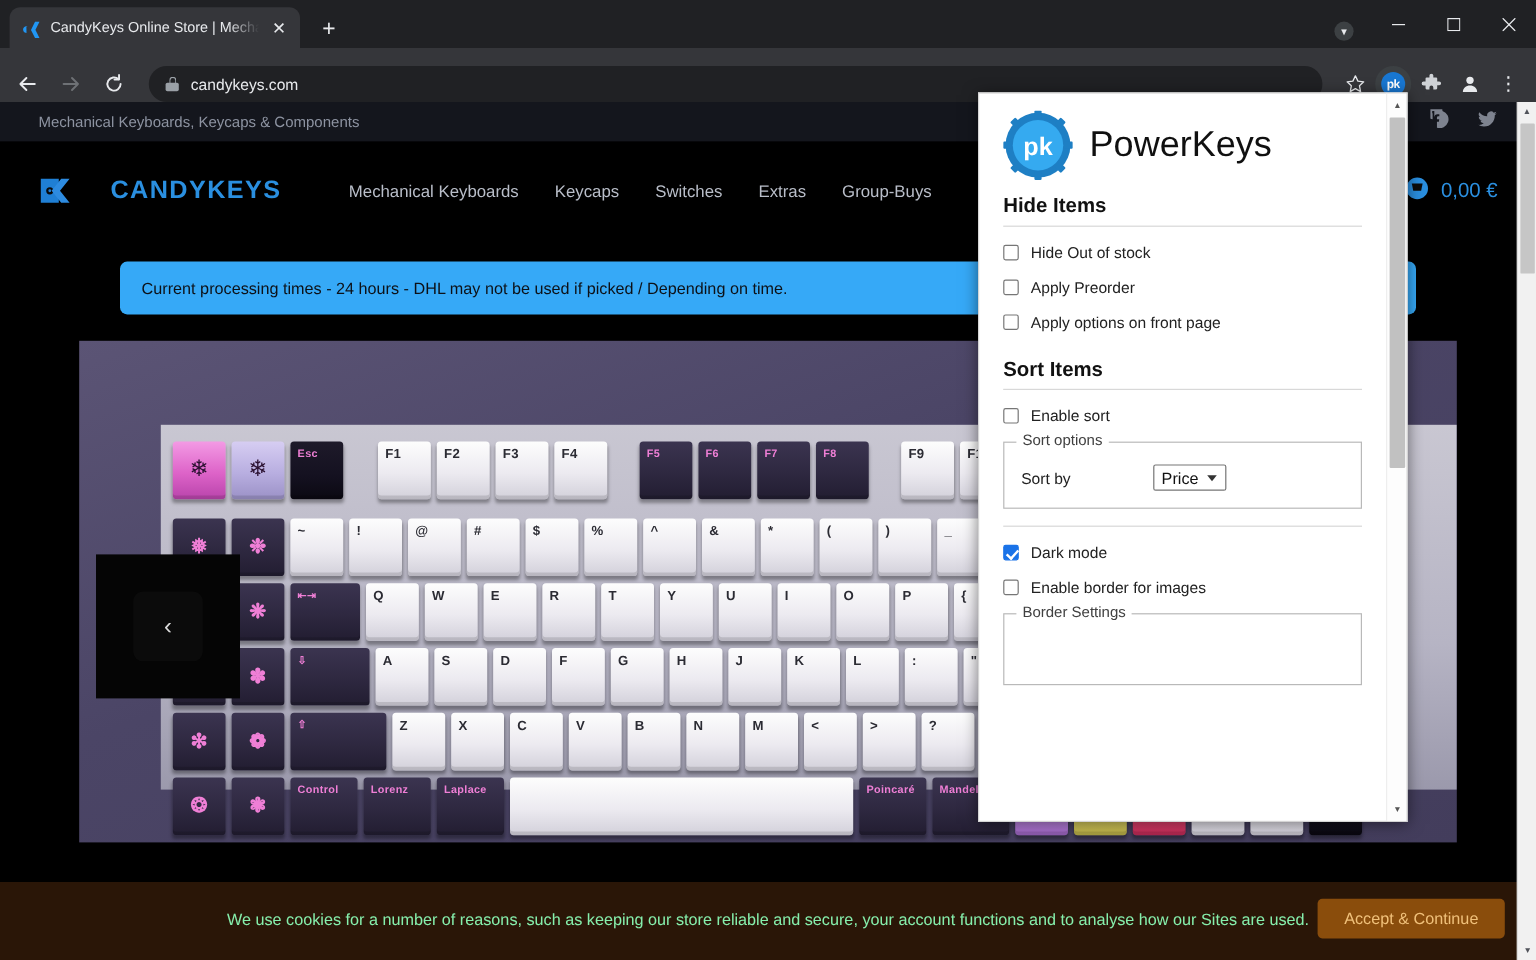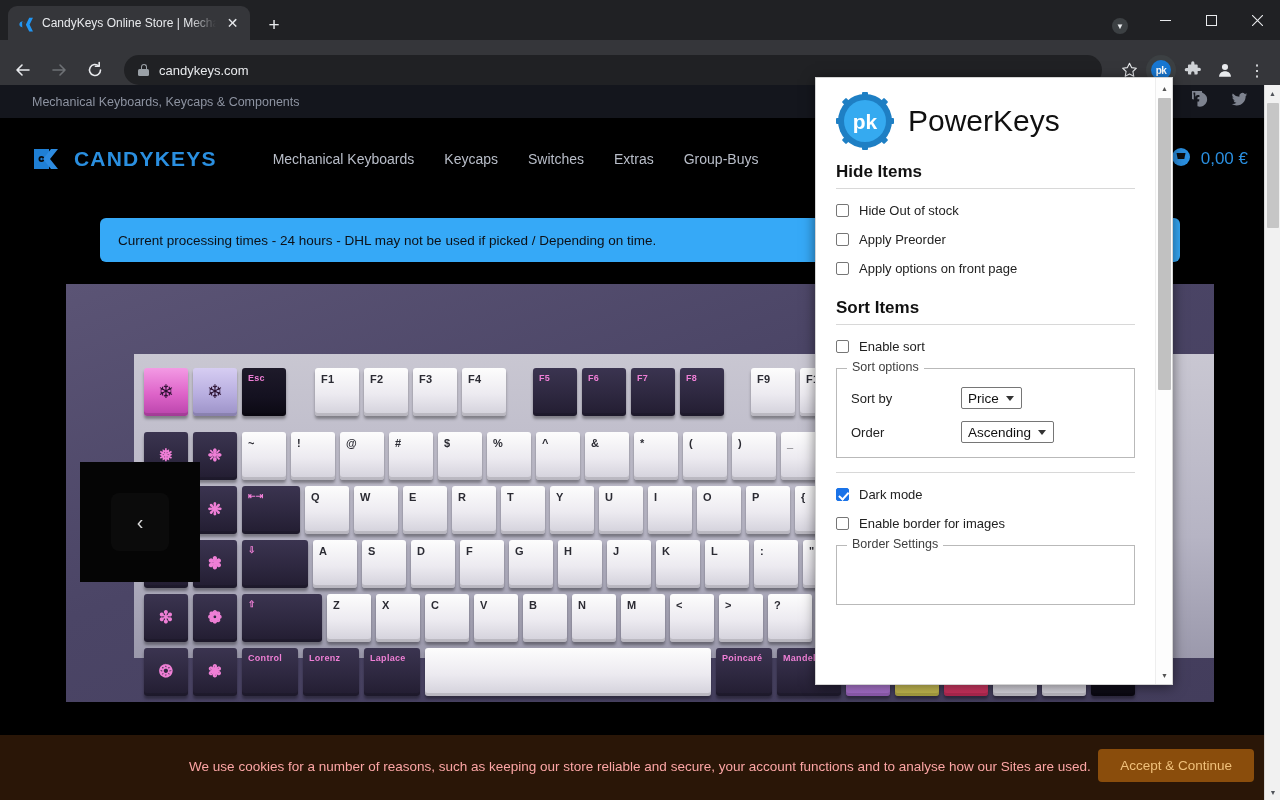--- a/index.html
+++ b/index.html
@@ -101,21 +101,21 @@
     display: flex; align-items: center; padding: 0 32px;
   }
   .topbar-tag { color: #8d93a1; font-size: 12.5px; }
   .topbar-social { margin-left: auto; display: flex; gap: 22px; align-items:center; }
   .soc { width: 17px; height: 17px; fill: #7e838f; }
 
   .sitehead {
     height: 82px; background: #000;
     display: flex; align-items: center; padding: 0 32px;
   }
-  .logo { display:flex; align-items:center; gap: 2px; }
+  .logo { display:flex; align-items:center; gap: 20px; }
   .logo-mark { display:flex; align-items:center; }
   .logo-text {
     color:#2a8fe0; font-size: 21px; font-weight: 700;
     letter-spacing: 1.2px; font-family: "Liberation Sans", sans-serif;
   }
   .nav { display:flex; gap: 30px; margin-left: 56px; }
   .nav a { color:#b9bec9; font-size:14px; text-decoration:none; white-space:nowrap; }
   .head-right { margin-left:auto; display:flex; align-items:center; gap:10px; }
   .cart-amount { color:#2a8fe0; font-size:17px; }
 
@@ -183,21 +183,21 @@
     background: #0b0b0b; display:flex; align-items:center; justify-content:center;
   }
 
   
   .cookiebar {
     position: absolute; left: 0; bottom: 0; width: 1280px; height: 65px;
     background: #2a1607;
     display: flex; align-items: center; padding: 0 26px;
   }
   .cookietext {
-    flex: 1; color: #fca5a5; font-size: 13.5px; text-align: center;
+    flex: 1; color: #86efac; font-size: 13.5px; text-align: center;
     line-height: 1.55; max-width: 1040px; margin: 0 auto;
   }
   .cookiebtn {
     position: absolute; right: 26px; top: 14px;
     background: #8a4d0c; color: #f0c07a;
     padding: 9px 22px; border-radius: 4px; font-size: 13.5px;
   }
 
   
   .page-sb {
@@ -597,24 +597,20 @@
         <div class="cbrow">
           <span class="cb"></span>
           <span class="cblabel">Enable sort</span>
         </div>
         <div class="fieldset">
           <span class="legend">Sort options</span>
           <div class="frow">
             <span class="flabel">Sort by</span>
             <span class="fsel">Price</span>
           </div>
-          <div class="frow">
-            <span class="flabel">Order</span>
-            <span class="fsel">Ascending</span>
-          </div>
         </div>
       </div>
 
       <div>
         <div class="sec-rule"></div>
         <div class="cbrow">
           <span class="cb checked"></span>
           <span class="cblabel">Dark mode</span>
         </div>
         <div class="cbrow">

